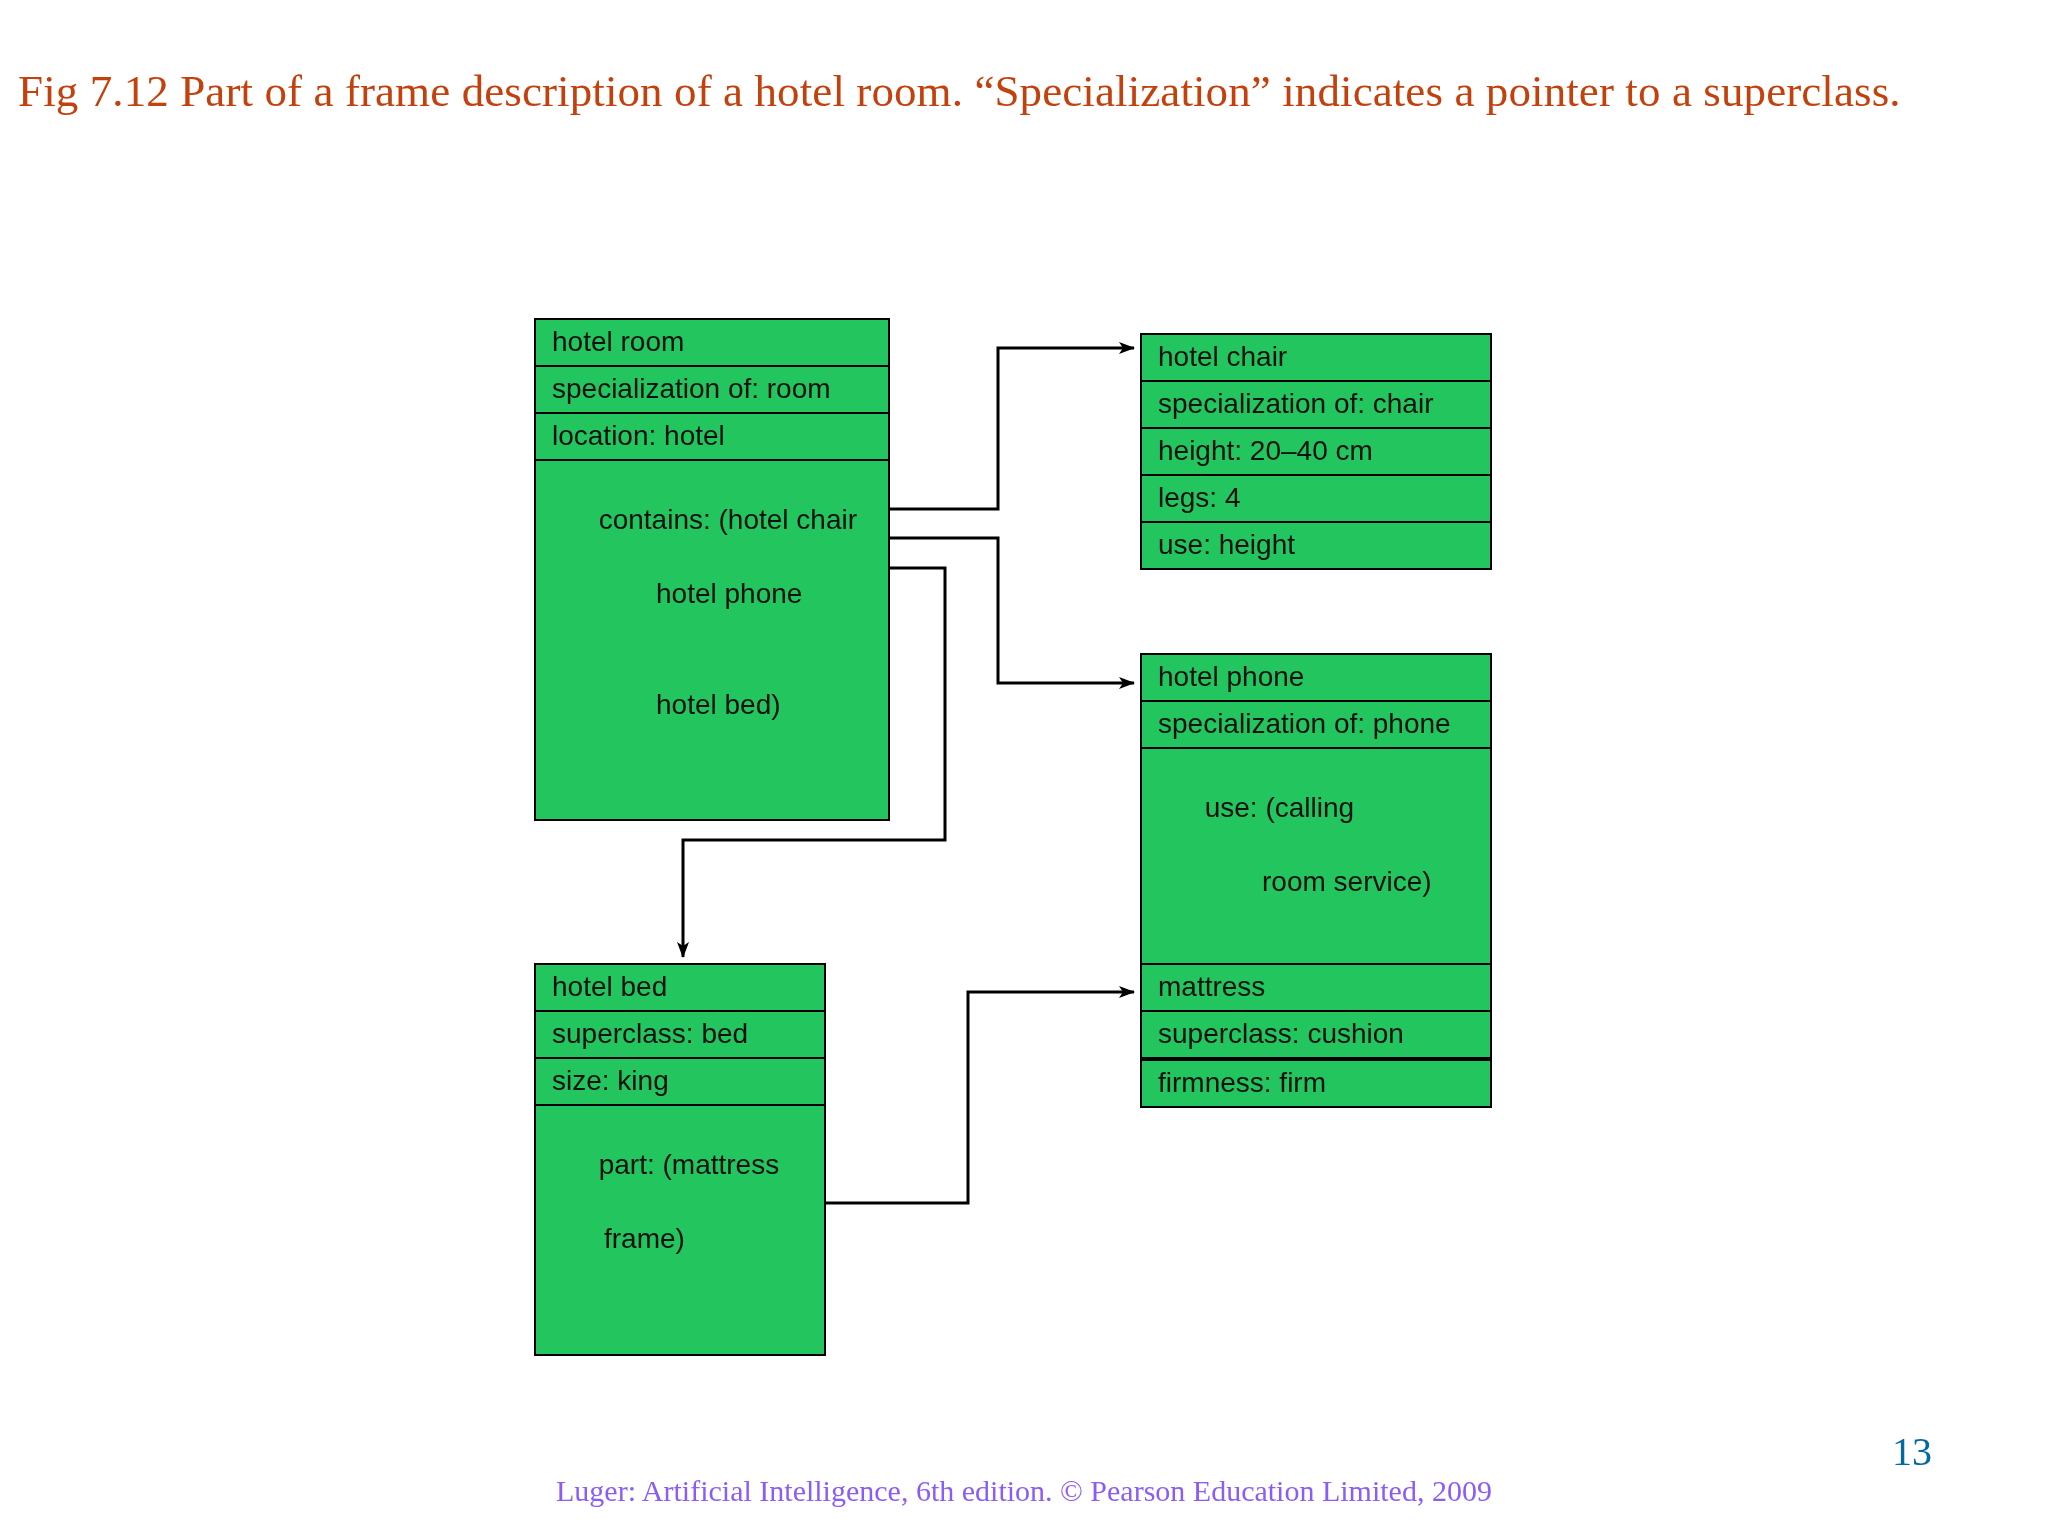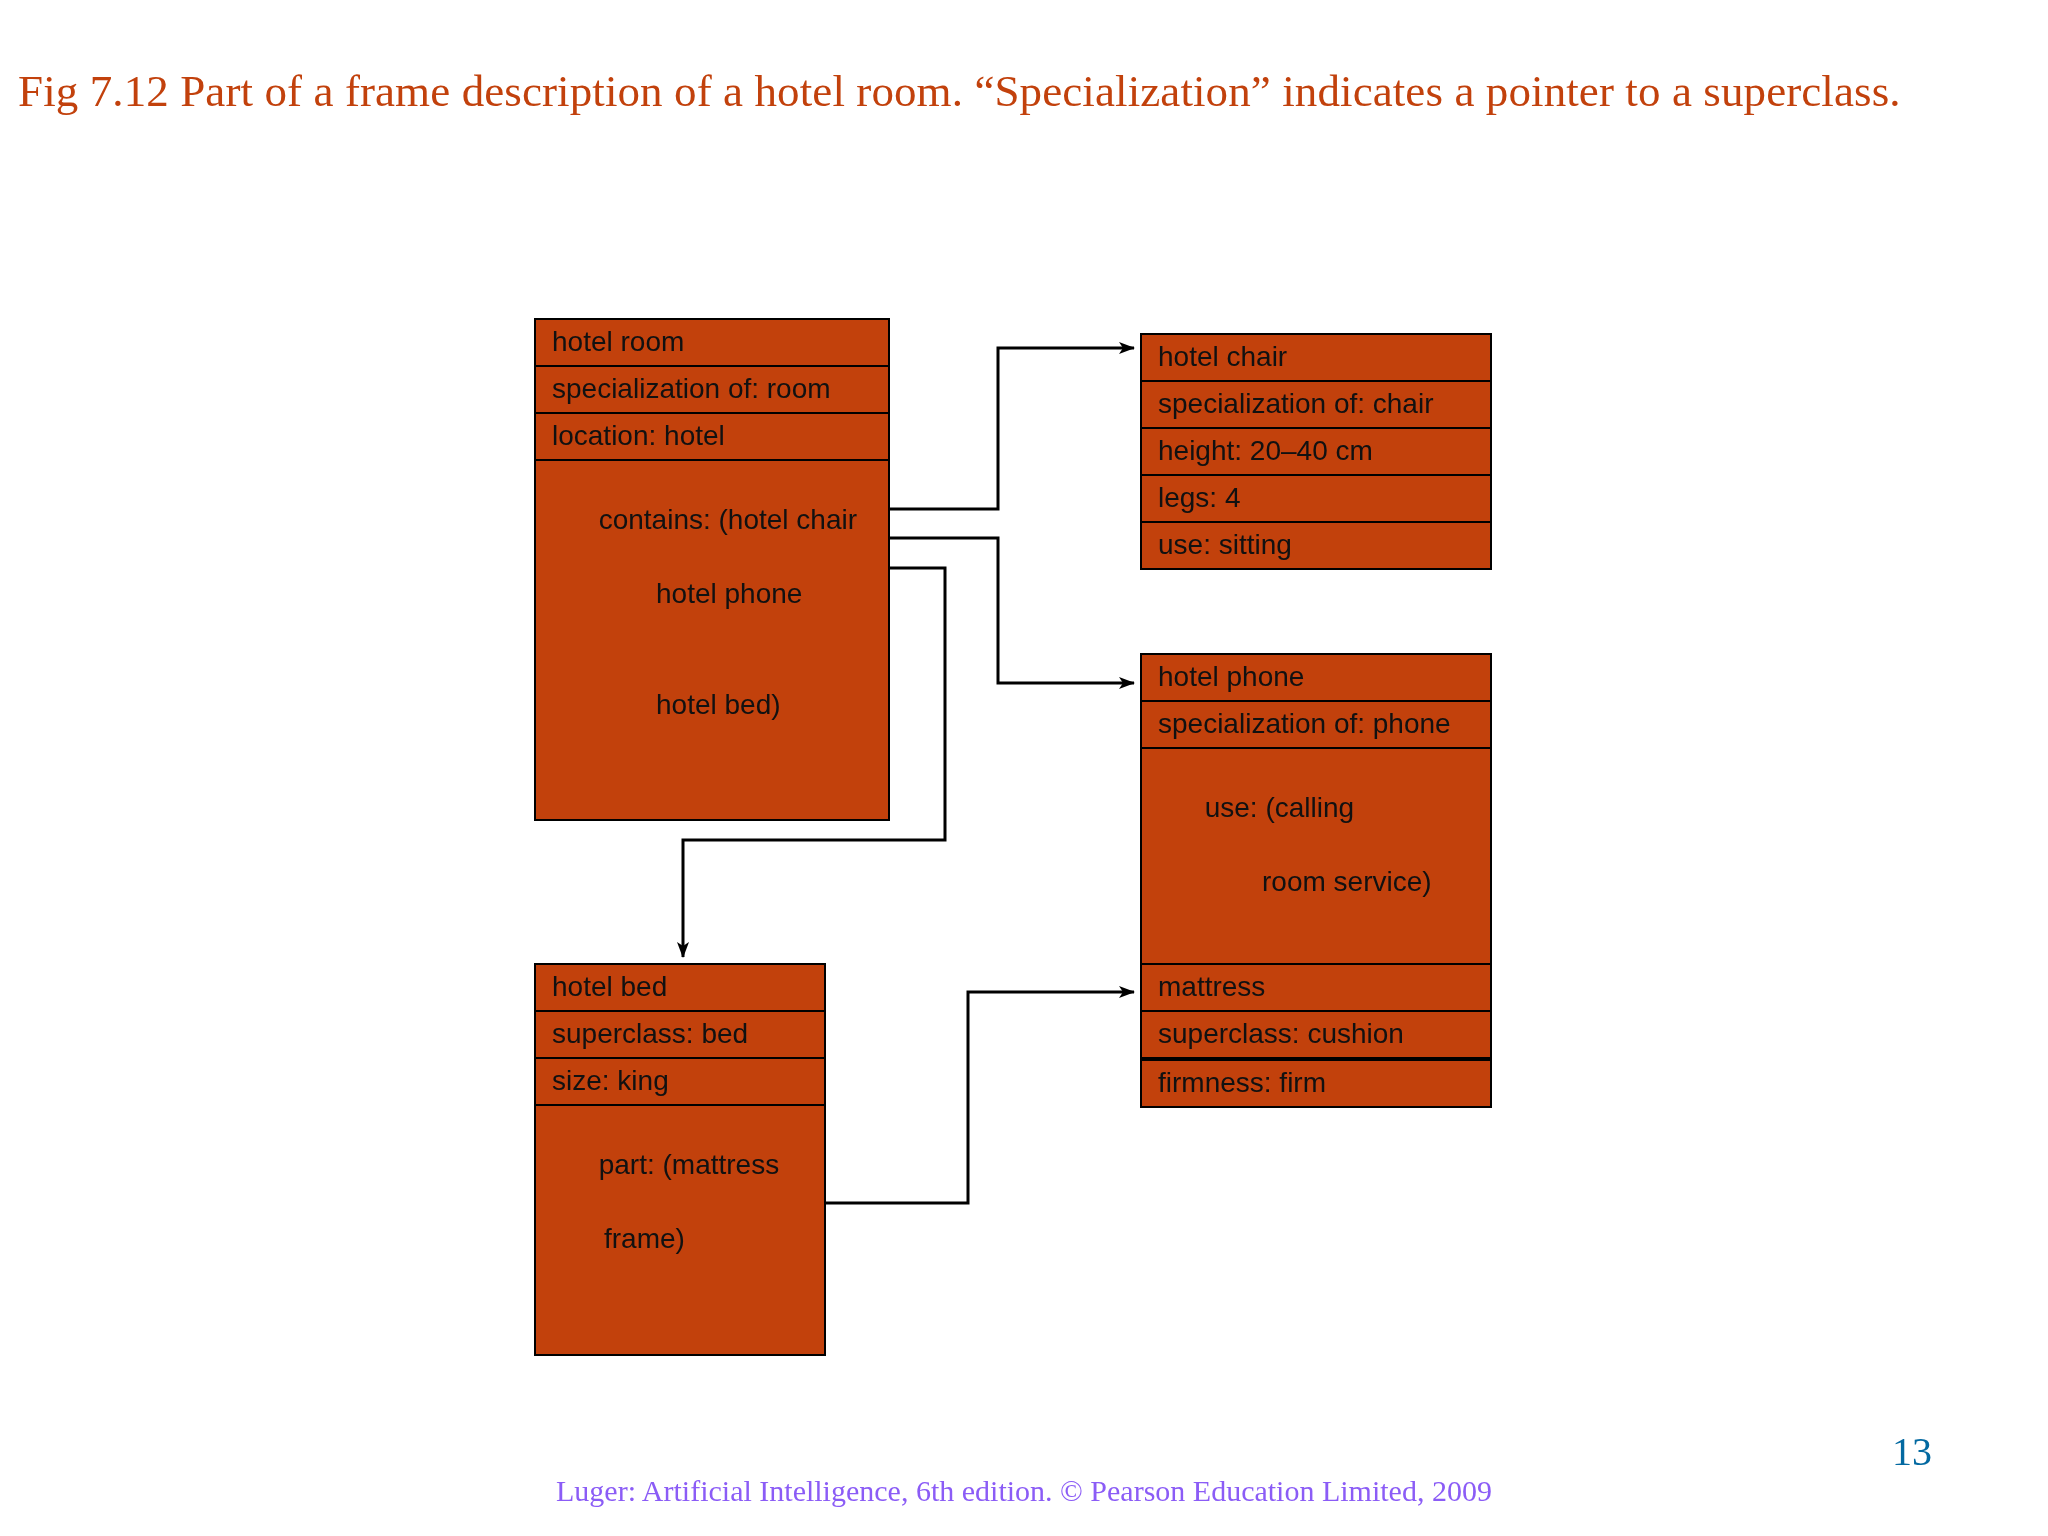--- a/index.html
+++ b/index.html
@@ -44,21 +44,21 @@
     top: 0;
     width: 2048px;
     height: 1536px;
     pointer-events: none;
   }
 
   
   .frame-box {
     position: absolute;
     border: 2px solid #000000;
-    background: #c2410c;
+    background: #22c55e;
     box-sizing: border-box;
     font-family: "Liberation Sans", sans-serif;
   }
   .frame-row {
     border-bottom: 2px solid #000000;
     box-sizing: border-box;
     padding: 4px 0 4px 16px;
     font-size: 28px;
     line-height: 1.32;
     white-space: pre;
@@ -141,21 +141,21 @@
       <span class="cont">hotel phone</span>
       <span class="cont">hotel bed)</span>
     </div>
   </div>
 
   <div class="frame-box" id="box-hotel-chair">
     <div class="frame-row">hotel chair</div>
     <div class="frame-row">specialization of: chair</div>
     <div class="frame-row">height: 20–40 cm</div>
     <div class="frame-row">legs: 4</div>
-    <div class="frame-row">use: sitting</div>
+    <div class="frame-row">use: height</div>
   </div>
 
   <div class="frame-box" id="box-hotel-phone">
     <div class="frame-row">hotel phone</div>
     <div class="frame-row">specialization of: phone</div>
     <div class="frame-row tall">
       <span>use: (calling</span>
       <span class="cont">room service)</span>
     </div>
     <div class="frame-row">billing: through room</div>

